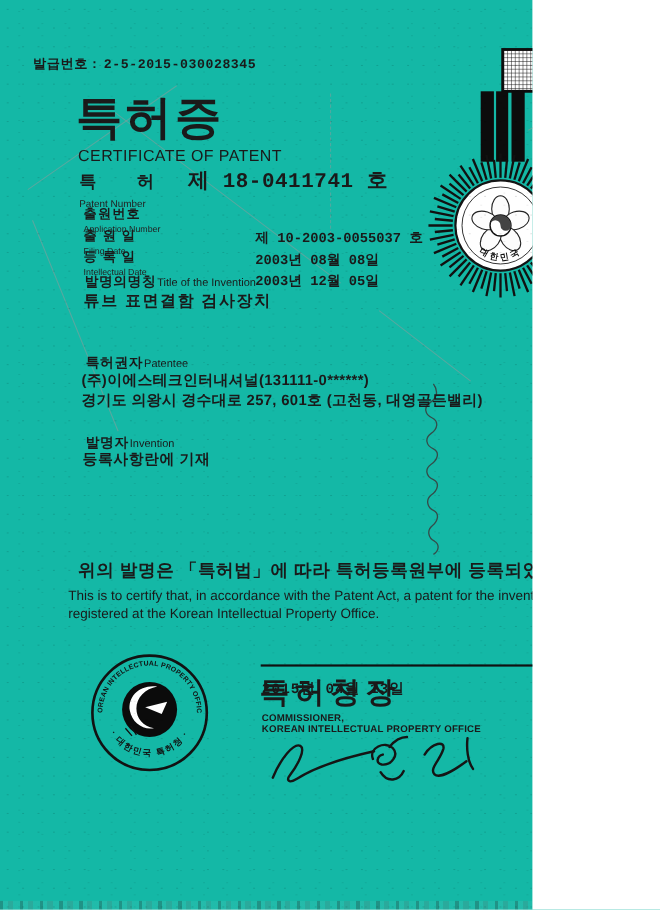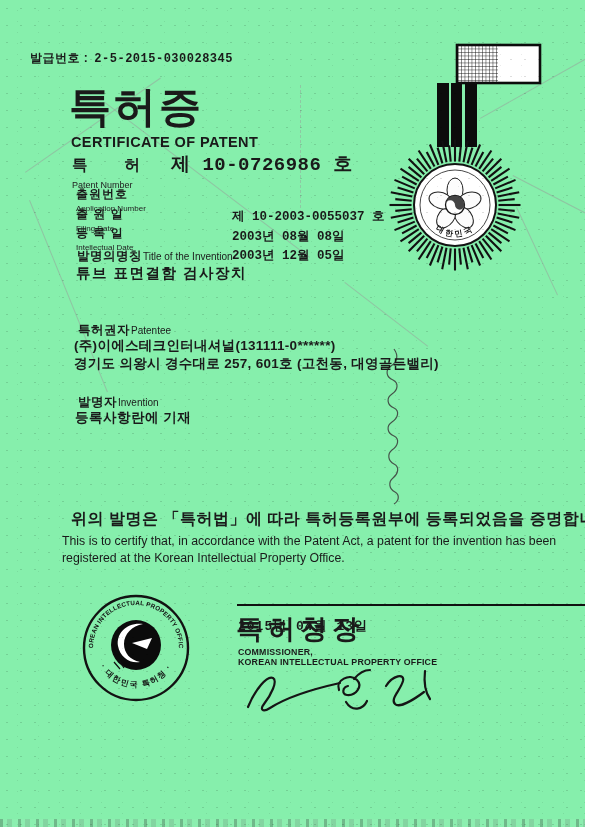--- a/index.html
+++ b/index.html
@@ -1,17 +1,17 @@
 <!DOCTYPE html>
 <html><head>
 <meta charset="utf-8">
 <style>
   html,body{margin:0;padding:0;}
   .page{
-    position:relative;width:585px;height:827px;background:#86efac;
+    position:relative;width:484px;height:827px;background:#14b8a6;
     overflow:hidden;font-family:"Liberation Sans",sans-serif;color:#1a1a1a;
   }
   
   .page::after{
     content:"";position:absolute;inset:0;pointer-events:none;
     background-image:
       radial-gradient(rgba(0,0,0,0.20) 0.6px, transparent 0.7px),
       radial-gradient(rgba(0,0,0,0.12) 0.5px, transparent 0.6px);
     background-size:14px 17px, 21px 11px;
     background-position:0 0, 7px 5px;
@@ -19,21 +19,21 @@
   }
   .abs{position:absolute;}
   
   .gl{position:absolute;height:1px;background:#9a9a9a;opacity:.5;transform-origin:0 0;}
   .gl-dash{position:absolute;width:0;border-left:1px dashed #999;opacity:.45;}
 
   .issue-no{left:30px;top:50px;font-size:12px;font-weight:600;letter-spacing:.5px;}
   .issue-no .val{font-family:"Liberation Mono",monospace;font-weight:700;margin-left:6px;}
 
   .title{left:69px;top:86px;font-size:42px;line-height:1;font-weight:800;letter-spacing:3px;margin:0;}
-  .subtitle{left:71px;top:134px;font-size:14.5px;font-weight:700;letter-spacing:.4px;}
+  .subtitle{left:71px;top:134px;font-size:14.5px;font-weight:400;letter-spacing:.4px;}
 
   .pn-row{left:72px;top:151px;display:flex;align-items:baseline;}
   .pn-k{font-size:15.5px;font-weight:700;}
   .pn-k2{margin-left:37px;}
   .pn-v{margin-left:31px;font-family:"Liberation Mono",monospace;font-size:19px;font-weight:700;letter-spacing:.5px;}
   .pn-en{left:72px;top:180px;font-size:9px;color:#222;}
 
   .frow{left:76px;}
   .fko{font-size:12px;font-weight:700;letter-spacing:1px;}
   .fen{font-size:8px;color:#222;margin-top:1px;}
@@ -191,21 +191,21 @@
   <svg class="abs squiggle-svg" width="22" height="162" viewBox="0 0 22 162">
     <path d="M13,3 C18,10 16,16 10,20 C4,24 5,31 12,34 C18,37 17,44 11,48 C5,52 6,59 13,62 C19,65 17,72 11,76 C5,80 6,87 13,90 C19,93 17,100 11,104 C6,108 7,115 13,118 C19,121 17,128 12,132 C7,136 8,143 14,146 C19,149 18,155 13,158" fill="none" stroke="#3a3a3a" stroke-width="1.2"></path>
   </svg>
 
   <h1 class="abs title">특허증</h1>
   <div class="abs subtitle">CERTIFICATE OF PATENT</div>
 
   <div class="abs pn-row">
     <span class="pn-k">특</span>
     <span class="pn-k pn-k2">허</span>
-    <span class="pn-v">제 10-0726986 호</span>
+    <span class="pn-v">제 18-0411741 호</span>
   </div>
   <div class="abs pn-en">Patent Number</div>
 
   <div class="abs frow frow1">
     <div class="fko">출원번호</div>
     <div class="fen">Application Number</div>
     <div class="fval">제 10-2003-0055037 호</div>
   </div>
   <div class="abs frow frow2">
     <div class="fko">출 원 일</div>

